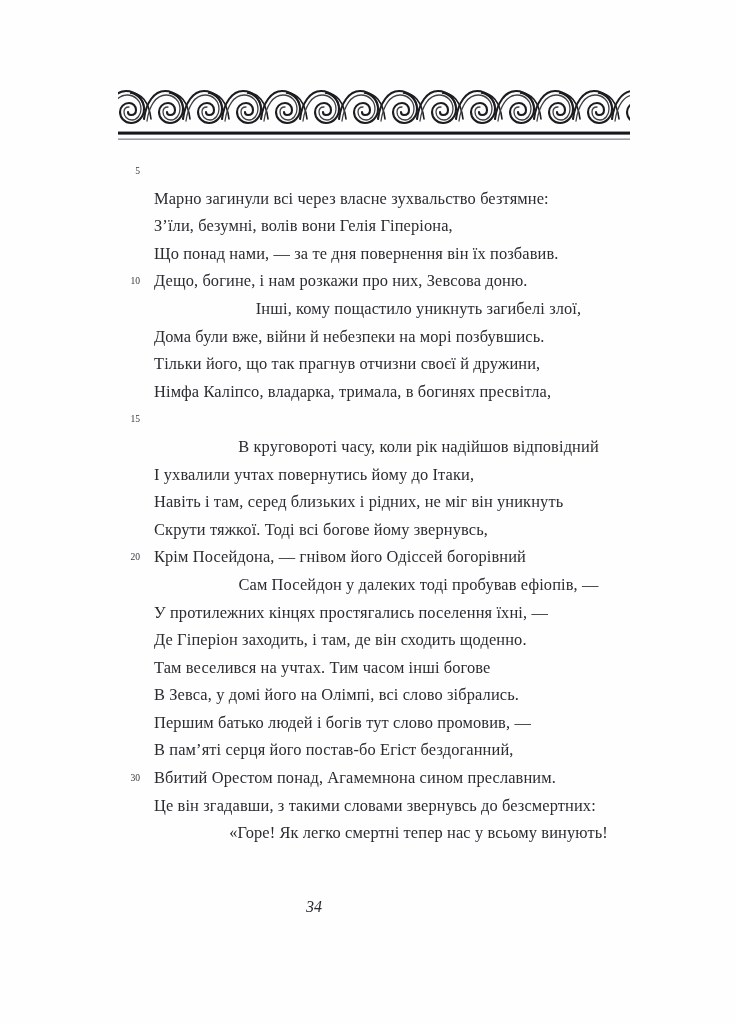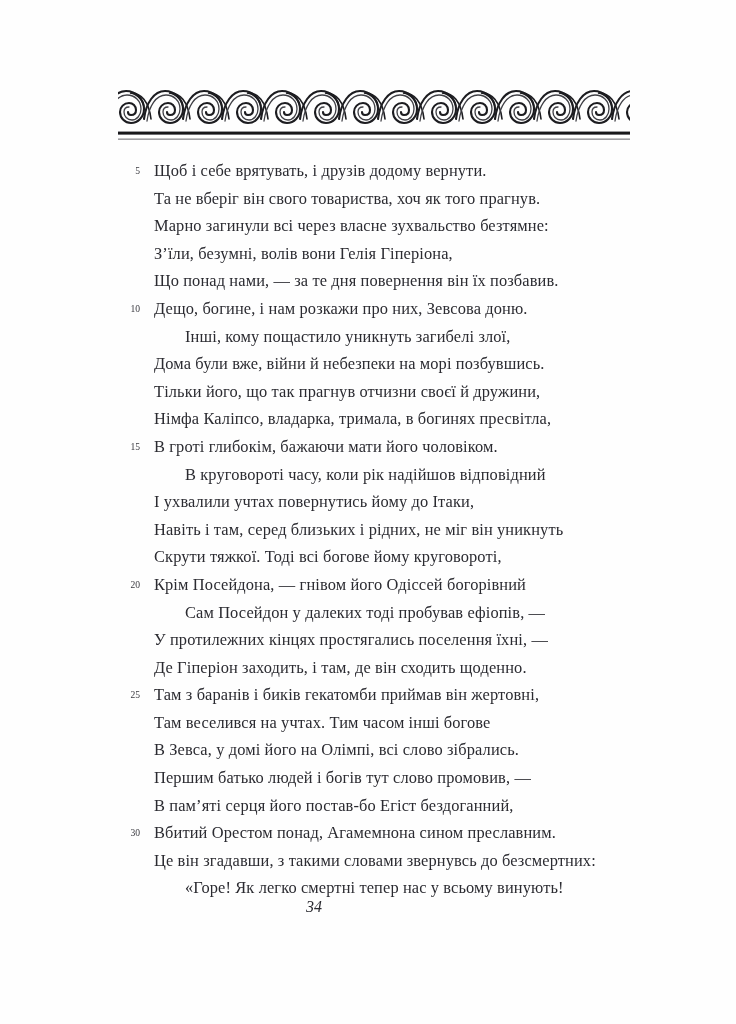--- a/index.html
+++ b/index.html
@@ -67,20 +67,21 @@
     height: 27.6px;
     line-height: 27.6px;
     font-size: 16.4px;
     letter-spacing: 0.12px;
     white-space: nowrap;
     padding-left: 42px;
     color: #2b2b31;
   }
   .verse-line.indented {
     padding-left: 73px;
+    text-align: center;
   }
   .line-no {
     position: absolute;
     left: 6px;
     top: 0;
     width: 22px;
     text-align: right;
     font-size: 9.6px;
     line-height: 27.6px;
     color: #3a3a40;
@@ -144,40 +145,38 @@
         <use href="#waveunit" x="416" y="1"></use>
         <use href="#waveunit" x="455" y="1"></use>
         <use href="#waveunit" x="494" y="1"></use>
       </g>
     </svg>
     <div class="rule-thick"></div>
     <div class="rule-thin"></div>
   </div>
 
   <div class="verse" id="verse-container">
-      <div class="verse-line"><span class="line-no">5</span><span>Щоб і себе врятувать, і друзів додому вернути.</span></div>
-      <div class="verse-line"><span class="line-no"></span><span>Та не вберіг він свого товариства, хоч як того прагнув.</span></div>
+      <div class="verse-line"><span class="line-no">5</span></div>
       <div class="verse-line"><span class="line-no"></span><span>Марно загинули всі через власне зухвальство безтямне:</span></div>
       <div class="verse-line"><span class="line-no"></span><span>З’їли, безумні, волів вони Гелія Гіперіона,</span></div>
       <div class="verse-line"><span class="line-no"></span><span>Що понад нами, — за те дня повернення він їх позбавив.</span></div>
       <div class="verse-line"><span class="line-no">10</span><span>Дещо, богине, і нам розкажи про них, Зевсова доню.</span></div>
       <div class="verse-line indented"><span class="line-no"></span><span>Інші, кому пощастило уникнуть загибелі злої,</span></div>
       <div class="verse-line"><span class="line-no"></span><span>Дома були вже, війни й небезпеки на морі позбувшись.</span></div>
       <div class="verse-line"><span class="line-no"></span><span>Тільки його, що так прагнув отчизни своєї й дружини,</span></div>
       <div class="verse-line"><span class="line-no"></span><span>Німфа Каліпсо, владарка, тримала, в богинях пресвітла,</span></div>
-      <div class="verse-line"><span class="line-no">15</span><span>В гроті глибокім, бажаючи мати його чоловіком.</span></div>
+      <div class="verse-line"><span class="line-no">15</span></div>
       <div class="verse-line indented"><span class="line-no"></span><span>В круговороті часу, коли рік надійшов відповідний</span></div>
       <div class="verse-line"><span class="line-no"></span><span>І ухвалили учтах повернутись йому до Ітаки,</span></div>
       <div class="verse-line"><span class="line-no"></span><span>Навіть і там, серед близьких і рідних, не міг він уникнуть</span></div>
-      <div class="verse-line"><span class="line-no"></span><span>Скрути тяжкої. Тоді всі богове йому круговороті,</span></div>
+      <div class="verse-line"><span class="line-no"></span><span>Скрути тяжкої. Тоді всі богове йому звернувсь,</span></div>
       <div class="verse-line"><span class="line-no">20</span><span>Крім Посейдона, — гнівом його Одіссей богорівний</span></div>
       <div class="verse-line indented"><span class="line-no"></span><span>Сам Посейдон у далеких тоді пробував ефіопів, —</span></div>
       <div class="verse-line"><span class="line-no"></span><span>У протилежних кінцях простягались поселення їхні, —</span></div>
       <div class="verse-line"><span class="line-no"></span><span>Де Гіперіон заходить, і там, де він сходить щоденно.</span></div>
-      <div class="verse-line"><span class="line-no">25</span><span>Там з баранів і биків гекатомби приймав він жертовні,</span></div>
       <div class="verse-line"><span class="line-no"></span><span>Там веселився на учтах. Тим часом інші богове</span></div>
       <div class="verse-line"><span class="line-no"></span><span>В Зевса, у домі його на Олімпі, всі слово зібрались.</span></div>
       <div class="verse-line"><span class="line-no"></span><span>Першим батько людей і богів тут слово промовив, —</span></div>
       <div class="verse-line"><span class="line-no"></span><span>В пам’яті серця його постав-бо Егіст бездоганний,</span></div>
       <div class="verse-line"><span class="line-no">30</span><span>Вбитий Орестом понад, Агамемнона сином преславним.</span></div>
       <div class="verse-line"><span class="line-no"></span><span>Це він згадавши, з такими словами звернувсь до безсмертних:</span></div>
       <div class="verse-line indented"><span class="line-no"></span><span>«Горе! Як легко смертні тепер нас у всьому винують!</span></div>
     </div>
 
   <div class="folio">34</div>

